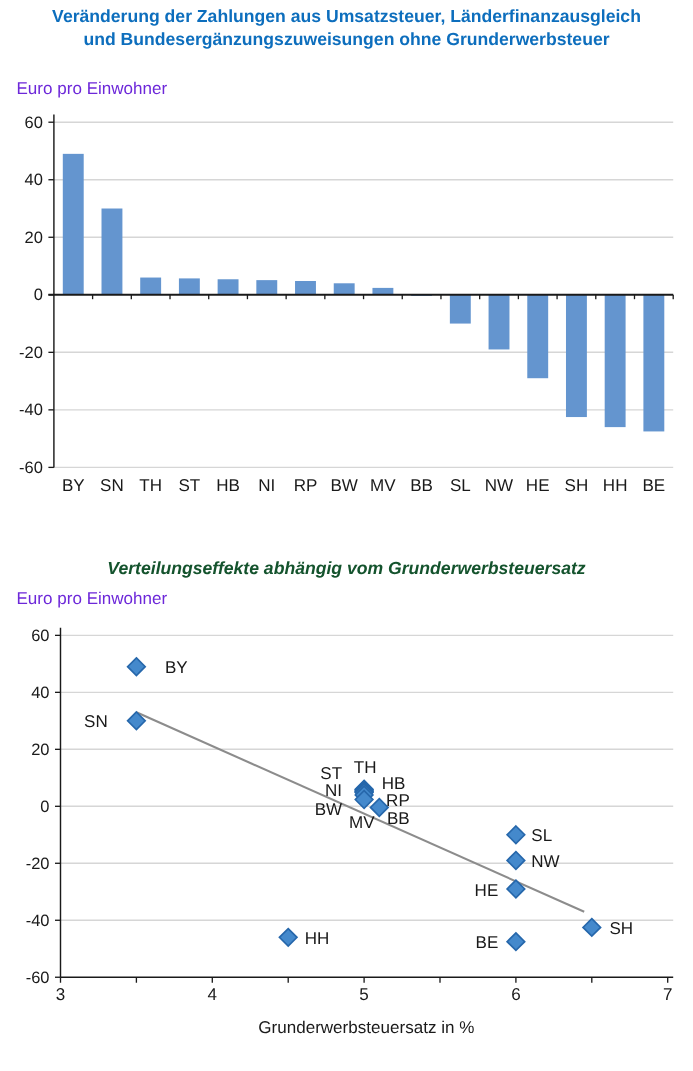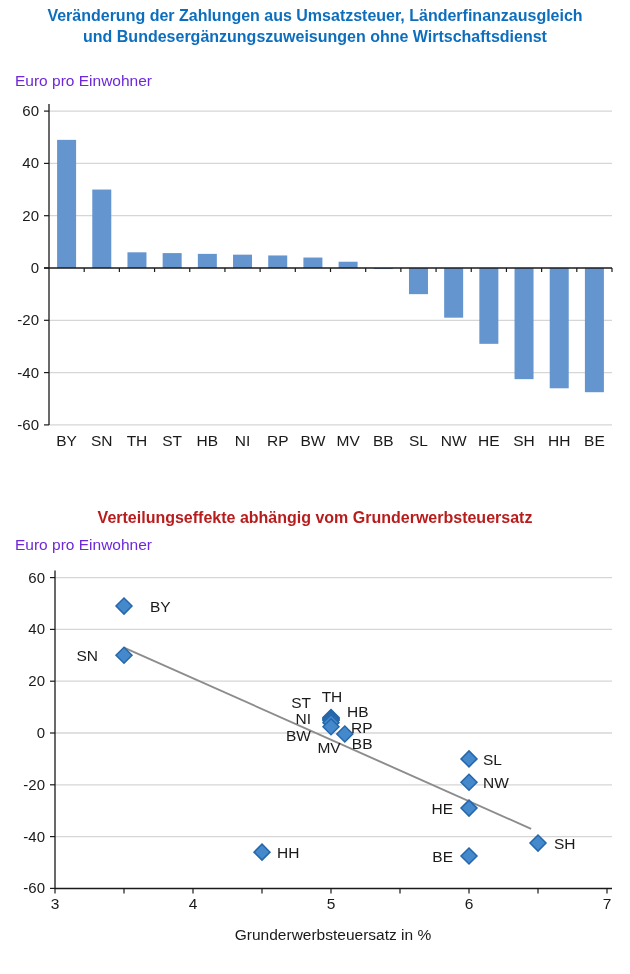--- a/index.html
+++ b/index.html
@@ -28,21 +28,21 @@
     font-family:"Liberation Serif",serif;font-size:15px;
   }
 </style>
 </head>
 <body>
 
 <div class="page">
 
   <div class="chart-title" style="color: rgb(13, 110, 189);">
     <div>Veränderung der Zahlungen aus Umsatzsteuer, Länderfinanzausgleich</div>
-    <div>und Bundesergänzungszuweisungen ohne Wirtschaftsdienst</div>
+    <div>und Bundesergänzungszuweisungen ohne Grunderwerbsteuer</div>
   </div>
 
   <div class="y-unit" style="top:72px;">Euro pro Einwohner</div>
 
   <svg id="bar-svg" width="630" height="368" style="top:96px;">
       <line x1="49" y1="15.099999999999994" x2="612" y2="15.099999999999994" stroke="#d6d6d6" stroke-width="1.3"></line>
       <line x1="49" y1="67.39999999999999" x2="612" y2="67.39999999999999" stroke="#d6d6d6" stroke-width="1.3"></line>
       <line x1="49" y1="119.69999999999999" x2="612" y2="119.69999999999999" stroke="#d6d6d6" stroke-width="1.3"></line>
       <line x1="49" y1="224.3" x2="612" y2="224.3" stroke="#d6d6d6" stroke-width="1.3"></line>
       <line x1="49" y1="276.6" x2="612" y2="276.6" stroke="#d6d6d6" stroke-width="1.3"></line>
@@ -106,21 +106,21 @@
       <text x="348.09375" y="350" text-anchor="middle" class="cat">MV</text>
       <text x="383.28125" y="350" text-anchor="middle" class="cat">BB</text>
       <text x="418.46875" y="350" text-anchor="middle" class="cat">SL</text>
       <text x="453.65625" y="350" text-anchor="middle" class="cat">NW</text>
       <text x="488.84375" y="350" text-anchor="middle" class="cat">HE</text>
       <text x="524.03125" y="350" text-anchor="middle" class="cat">SH</text>
       <text x="559.21875" y="350" text-anchor="middle" class="cat">HH</text>
       <text x="594.40625" y="350" text-anchor="middle" class="cat">BE</text>
     </svg>
 
-  <div class="chart-title2" style="color: #b91c1c;">Verteilungseffekte abhängig vom Grunderwerbsteuersatz</div>
+  <div class="chart-title2" style="color: #14532d; font-style: italic;">Verteilungseffekte abhängig vom Grunderwerbsteuersatz</div>
 
   <div class="y-unit" style="top:536px;">Euro pro Einwohner</div>
 
   <svg id="scatter-svg" width="630" height="372" style="top:565px;">
       <line x1="55" y1="12.600000000000023" x2="612" y2="12.600000000000023" stroke="#d6d6d6" stroke-width="1.3"></line>
       <line x1="55" y1="64.4" x2="612" y2="64.4" stroke="#d6d6d6" stroke-width="1.3"></line>
       <line x1="55" y1="116.2" x2="612" y2="116.2" stroke="#d6d6d6" stroke-width="1.3"></line>
       <line x1="55" y1="168" x2="612" y2="168" stroke="#d6d6d6" stroke-width="1.3"></line>
       <line x1="55" y1="219.8" x2="612" y2="219.8" stroke="#d6d6d6" stroke-width="1.3"></line>
       <line x1="55" y1="271.6" x2="612" y2="271.6" stroke="#d6d6d6" stroke-width="1.3"></line>

